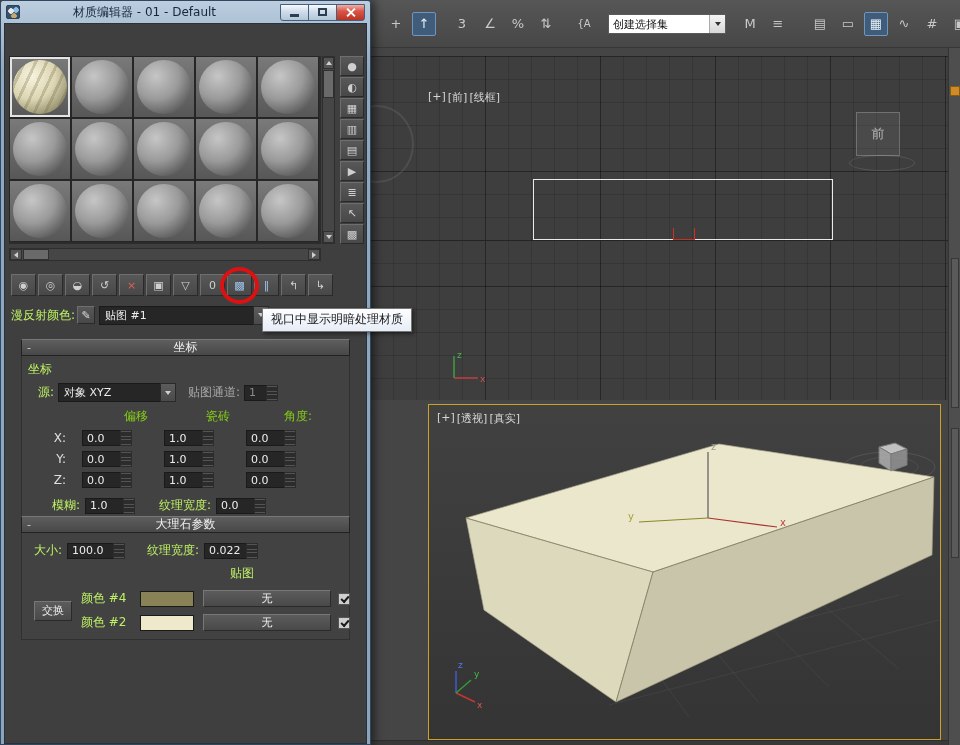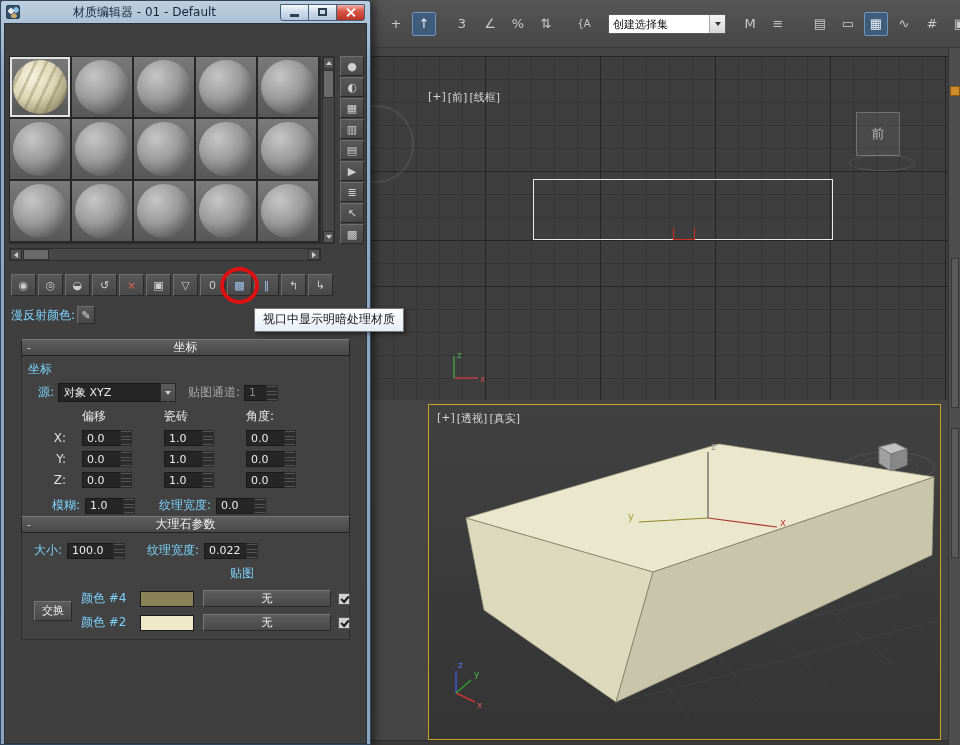--- a/index.html
+++ b/index.html
@@ -151,21 +151,21 @@
 
   .med-toolbar { position:absolute; left:6px; top:250px; height:22px; display:flex; gap:2px; }
   .med-toolbar .mbtn { width:25px; height:22px; }
   .mbtn .red { color:#e06050; }
   .mbtn .blue { color:#9cc0e8; }
   .ringwrap { position:relative; }
   .ring { position:absolute; left:-8px; top:-8px; right:-8px; bottom:-9px;
     border:4px solid #dd1111; border-radius:50%; pointer-events:none; z-index:50; }
 
   .diffuse-row { position:absolute; left:6px; top:281px; height:20px; display:flex; align-items:center; }
-  .lbl { font-size:12px; color:#7dd3fc; white-space:nowrap; }
+  .lbl { font-size:12px; color:#bef264; white-space:nowrap; }
   .dropper { width:18px; height:18px; margin:0 4px 0 2px; background:linear-gradient(#585858,#484848);
     border:1px solid #2a2a2a; border-top-color:#6e6e6e; border-left-color:#6e6e6e;
     color:#d8d8d8; font-size:11px; display:flex; align-items:center; justify-content:center; }
   .dd { display:flex; height:19px; }
   .dd .v { background:#262626; border:1px solid #1a1a1a; border-right:none; color:#eee;
     font-size:11px; padding:0 5px; display:flex; align-items:center; flex:1; white-space:nowrap; }
   .dd .btn { width:16px; background:linear-gradient(#5c5c5c,#4a4a4a); border:1px solid #2a2a2a;
     display:flex; align-items:center; justify-content:center; }
   .dd.map-dd { width:170px; }
 
@@ -184,37 +184,37 @@
     color:#ececec; font-size:11px; padding:0 4px; display:flex; align-items:center; }
   .spin .ud { width:12px; display:flex; flex-direction:column; }
   .spin .ud span { flex:1; background:#545454; border:1px solid #2c2c2c;
     display:flex; align-items:center; justify-content:center; }
   .spin .ud .tri-up { border-bottom-width:3px; border-left-width:2.5px; border-right-width:2.5px; }
   .spin .ud .tri-down { border-top-width:3px; border-left-width:2.5px; border-right-width:2.5px; }
   .spin.dim .v { color:#8a8a8a; }
 
   .xyztable { display:grid; grid-template-columns:22px 66px 66px 66px; column-gap:16px; row-gap:5px;
     align-items:center; margin:6px 0 0 16px; }
-  .colhdr { font-size:12px; color:#e5e5e5; text-align:left; }
+  .colhdr { font-size:12px; color:#84cc16; text-align:right; }
   .axis-lbl { font-size:12px; color:#e0e0e0; text-align:right; }
 
   .btn3d { background:linear-gradient(#5c5c5c,#494949); border:1px solid #2a2a2a;
     border-top-color:#777; border-left-color:#777; color:#ececec; font-size:11px;
     display:flex; align-items:center; justify-content:center; }
   .colors-grid { display:grid; grid-template-columns:40px 52px 56px 128px 16px;
     column-gap:7px; row-gap:7px; align-items:center; margin:8px 0 0 6px; }
   .swap-btn { grid-row:1/3; width:38px; height:20px; align-self:center; }
   .swatch { width:54px; height:16px; border:1px solid #1a1a1a; }
   .map-btn { height:17px; }
   .chk { width:12px; height:12px; background:#cfcfcf; border:1px solid #555; position:relative; }
   .chk:after { content:""; position:absolute; left:2px; top:2px; width:6px; height:3px;
     border-left:2px solid #1a1a1a; border-bottom:2px solid #1a1a1a; transform:rotate(-48deg); }
   .maps-hdr { margin:6px 0 0 150px; width:128px; text-align:center; }
 
-  .tooltip { position:absolute; left:254px; top:308px; z-index:60; white-space:nowrap;
+  .tooltip { position:absolute; left:262px; top:308px; z-index:60; white-space:nowrap;
     background:linear-gradient(#fdfeff,#e7edf7); border:1px solid #767676;
     color:#1a1a1a; font-size:12px; padding:2px 8px 3px 8px;
     box-shadow:2px 2px 4px rgba(0,0,0,.45); }
 </style>
 </head>
 <body>
 
 <div class="app">
 
   <div class="toolbar">
@@ -437,20 +437,26 @@
         <span class="mbtn">
             <span class="blue">‖</span>
           </span>
         <span class="mbtn">↰</span>
         <span class="mbtn">↳</span>
       </div>
 
       <div class="diffuse-row">
         <span class="lbl">漫反射颜色:</span>
         <span class="dropper">✎</span>
+        <span class="dd map-dd">
+          <span class="v">贴图 #1</span>
+          <span class="btn">
+              <span class="tri tri-down"></span>
+            </span>
+        </span>
       </div>
 
       <div class="rollout r1">
         <div class="ro-head">
           <span class="ro-minus">-</span>
           <span>坐标</span>
         </div>
         <div class="ro-body">
           <div class="row" style="margin-top:1px">
             <span class="lbl">坐标</span>

